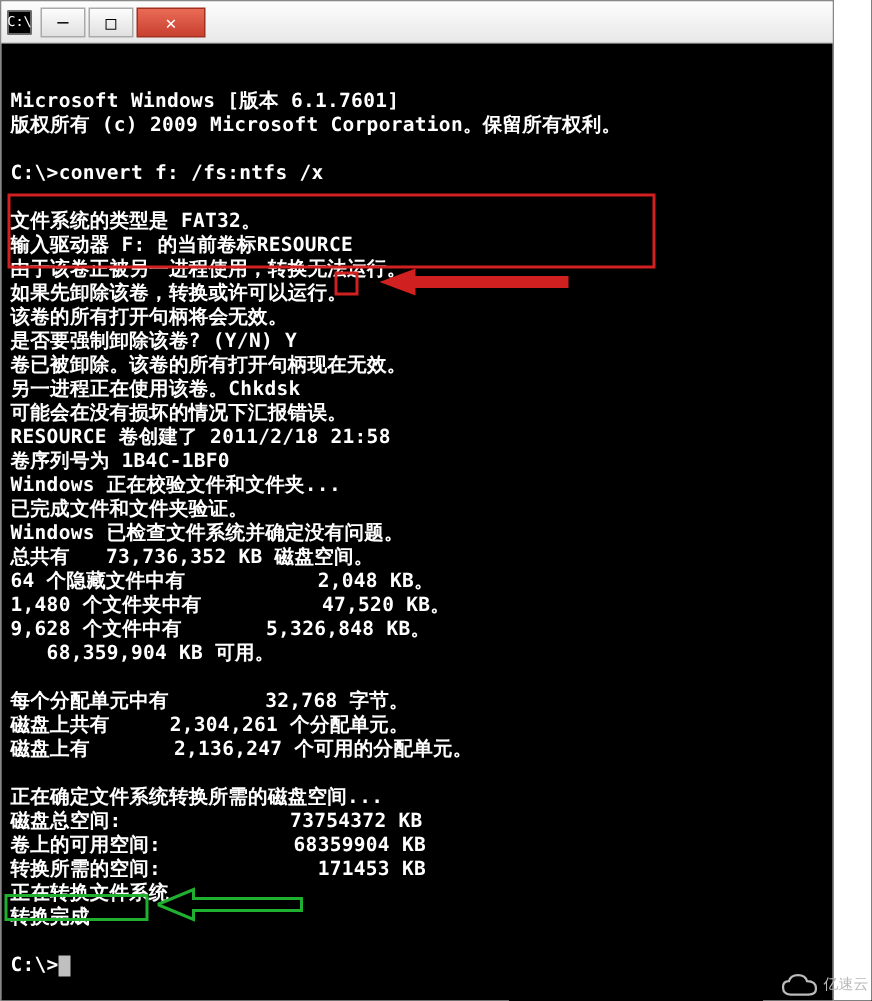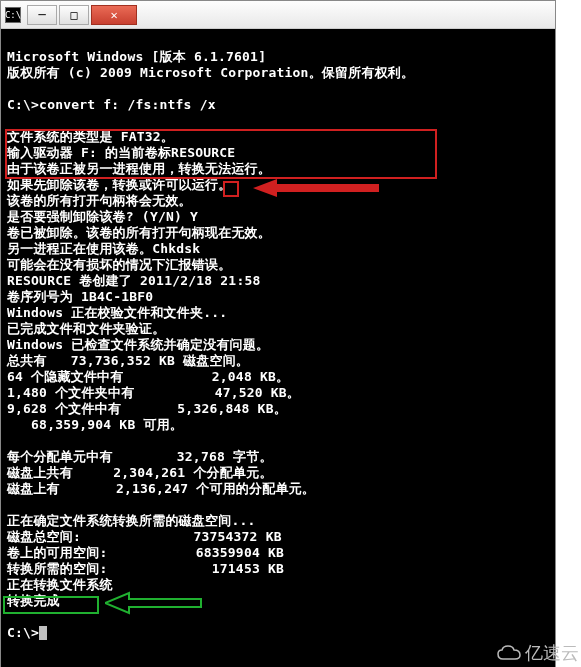--- a/index.html
+++ b/index.html
@@ -4,29 +4,29 @@
   <style>
     * { margin: 0; padding: 0; box-sizing: border-box; }
     body { width: 581px; height: 667px; font-family: "SimSun", "NSimSun", monospace; background: #fff; position: relative; }
     .window { width: 556px; height: 667px; border: 1px solid #888; background: #f0f0f0; }
     .titlebar { height: 28px; background: linear-gradient(to bottom, #fdfdfd, #e8e8e8); display: flex; align-items: center; padding: 0 4px; border-bottom: 1px solid #ccc; }
     .icon-cmd { width: 16px; height: 16px; background: #000; border: 1px solid #666; margin-right: 6px; display: inline-flex; align-items: center; justify-content: center; font-size: 9px; color: #fff; }
     .title { flex: 1; font-size: 12px; color: #333; font-family: "Microsoft YaHei", sans-serif; }
     .ctrl { display: flex; gap: 2px; }
     .btn { width: 30px; height: 20px; border: 1px solid #aaa; background: linear-gradient(to bottom, #fdfdfd, #e0e0e0); display: flex; align-items: center; justify-content: center; font-size: 12px; }
     .btn.close { width: 46px; background: linear-gradient(to bottom, #ea6b56, #c84030); color: #fff; border-color: #a03020; }
-    .console { background: #000; color: #c0c0c0; font-size: 13px; line-height: 16px; padding: 4px 6px; height: 638px; overflow: hidden; white-space: pre; position: relative; letter-spacing: 0.2px; }
+    .console { background: #000; color: #c0c0c0; font-size: 13px; line-height: 16px; padding: 15px 6px; height: 638px; overflow: hidden; white-space: pre; position: relative; letter-spacing: 0.2px; }
     .console .bold { font-weight: bold; color: #fff; }
     .redbox { position: absolute; border: 2px solid #d02020; pointer-events: none; }
     .rb1 { left: 4px; top: 100px; width: 432px; height: 50px; }
     .rb2 { left: 222px; top: 152px; width: 16px; height: 16px; }
     .arrow-red { position: absolute; left: 252px; top: 148px; width: 130px; height: 22px; pointer-events: none; }
     .greenbox { position: absolute; border: 2px solid #20b030; left: 2px; top: 567px; width: 96px; height: 18px; pointer-events: none; }
     .arrow-green { position: absolute; left: 104px; top: 562px; width: 100px; height: 24px; pointer-events: none; }
-    .watermark { position: absolute; right: 2px; bottom: 2px; font-size: 18px; color: #bbb; display: flex; align-items: center; gap: 4px; font-family: "Microsoft YaHei", sans-serif; }
+    .watermark { position: absolute; right: 2px; bottom: 2px; font-size: 10px; color: #bbb; display: flex; gap: 4px; font-family: "Microsoft YaHei", sans-serif; }
     .wm-icon { width: 24px; height: 16px; }
     .cursor { display: inline-block; width: 8px; height: 14px; background: #c0c0c0; vertical-align: text-bottom; }
   </style>
 </head>
 <body>
 
 <div class="window">
   <div class="titlebar">
     <span class="icon-cmd">C:\</span>
     <div class="ctrl">

